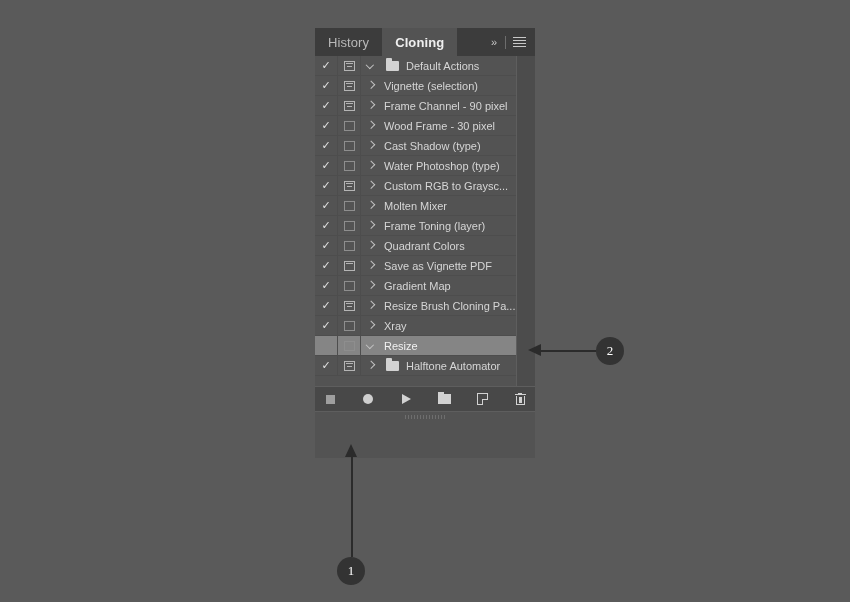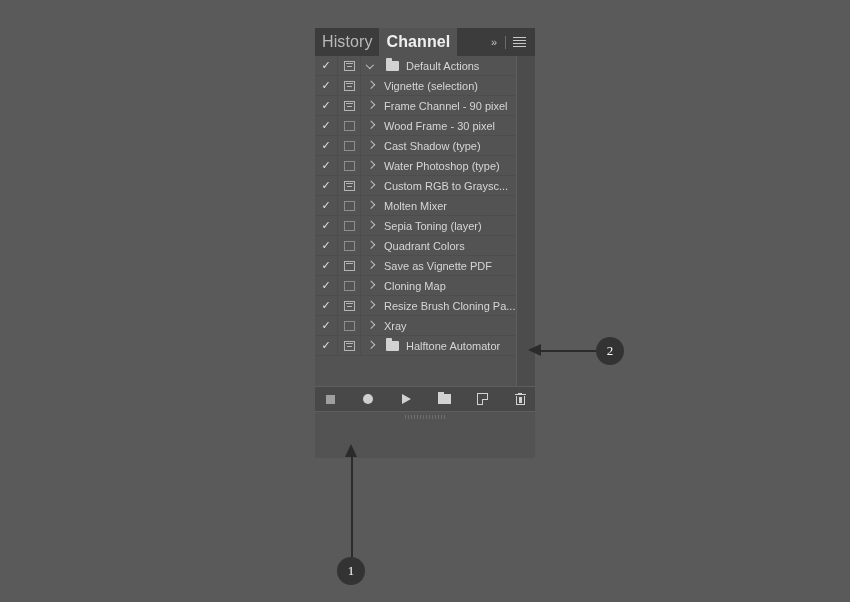--- a/index.html
+++ b/index.html
@@ -21,22 +21,22 @@
 
   
   .tabstrip{
     height:28px;
     background:#3c3c3c;
     display:flex;align-items:stretch;
     position:relative;
   }
   .tab{
     display:flex;align-items:center;
-    padding:0 7px;
-    font-size:16px;
+    padding:0 13px;
+    font-size:13px;
     color:#b9b9b9;
     cursor:default;
     letter-spacing:.1px;
   }
   .tab.active{
     background:#535353;
     color:#f0f0f0;
     font-weight:bold;
   }
   .tabstrip .spacer{flex:1;}
@@ -285,21 +285,21 @@
     border-right:13px solid #2b2b2b;
   }
 </style>
 </head>
 <body>
 
 <div id="actions-panel">
 
   <div class="tabstrip">
     <div class="tab">History</div>
-    <div class="tab active">Channel</div>
+    <div class="tab active">Cloning</div>
     <div class="spacer"></div>
     <div class="tab-tools">
       <span class="chev2">»</span>
       <span class="vsep"></span>
       <span class="hamburger">
           <i></i>
           <i></i>
           <i></i>
           <i></i>
         </span>
@@ -410,21 +410,21 @@
         <div class="row indent">
           <div class="c-check">
             <span class="check">✓</span>
           </div>
           <div class="c-dialog">
             <span class="dlgbox off"></span>
           </div>
           <div class="c-arrow">
             <span class="tw right"></span>
           </div>
-          <div class="c-label">Sepia Toning (layer)</div>
+          <div class="c-label">Frame Toning (layer)</div>
         </div>
         <div class="row indent">
           <div class="c-check">
             <span class="check">✓</span>
           </div>
           <div class="c-dialog">
             <span class="dlgbox off"></span>
           </div>
           <div class="c-arrow">
             <span class="tw right"></span>
@@ -446,21 +446,21 @@
         <div class="row indent">
           <div class="c-check">
             <span class="check">✓</span>
           </div>
           <div class="c-dialog">
             <span class="dlgbox off"></span>
           </div>
           <div class="c-arrow">
             <span class="tw right"></span>
           </div>
-          <div class="c-label">Cloning Map</div>
+          <div class="c-label">Gradient Map</div>
         </div>
         <div class="row indent">
           <div class="c-check">
             <span class="check">✓</span>
           </div>
           <div class="c-dialog">
             <span class="dlgbox on"></span>
           </div>
           <div class="c-arrow">
             <span class="tw right"></span>
@@ -471,20 +471,30 @@
           <div class="c-check">
             <span class="check">✓</span>
           </div>
           <div class="c-dialog">
             <span class="dlgbox off"></span>
           </div>
           <div class="c-arrow">
             <span class="tw right"></span>
           </div>
           <div class="c-label">Xray</div>
+        </div>
+        <div class="row selected indent">
+          <div class="c-check"></div>
+          <div class="c-dialog">
+            <span class="dlgbox off"></span>
+          </div>
+          <div class="c-arrow">
+            <span class="tw down"></span>
+          </div>
+          <div class="c-label">Resize</div>
         </div>
         <div class="row">
           <div class="c-check">
             <span class="check">✓</span>
           </div>
           <div class="c-dialog">
             <span class="dlgbox on"></span>
           </div>
           <div class="c-arrow">
             <span class="tw right"></span>

